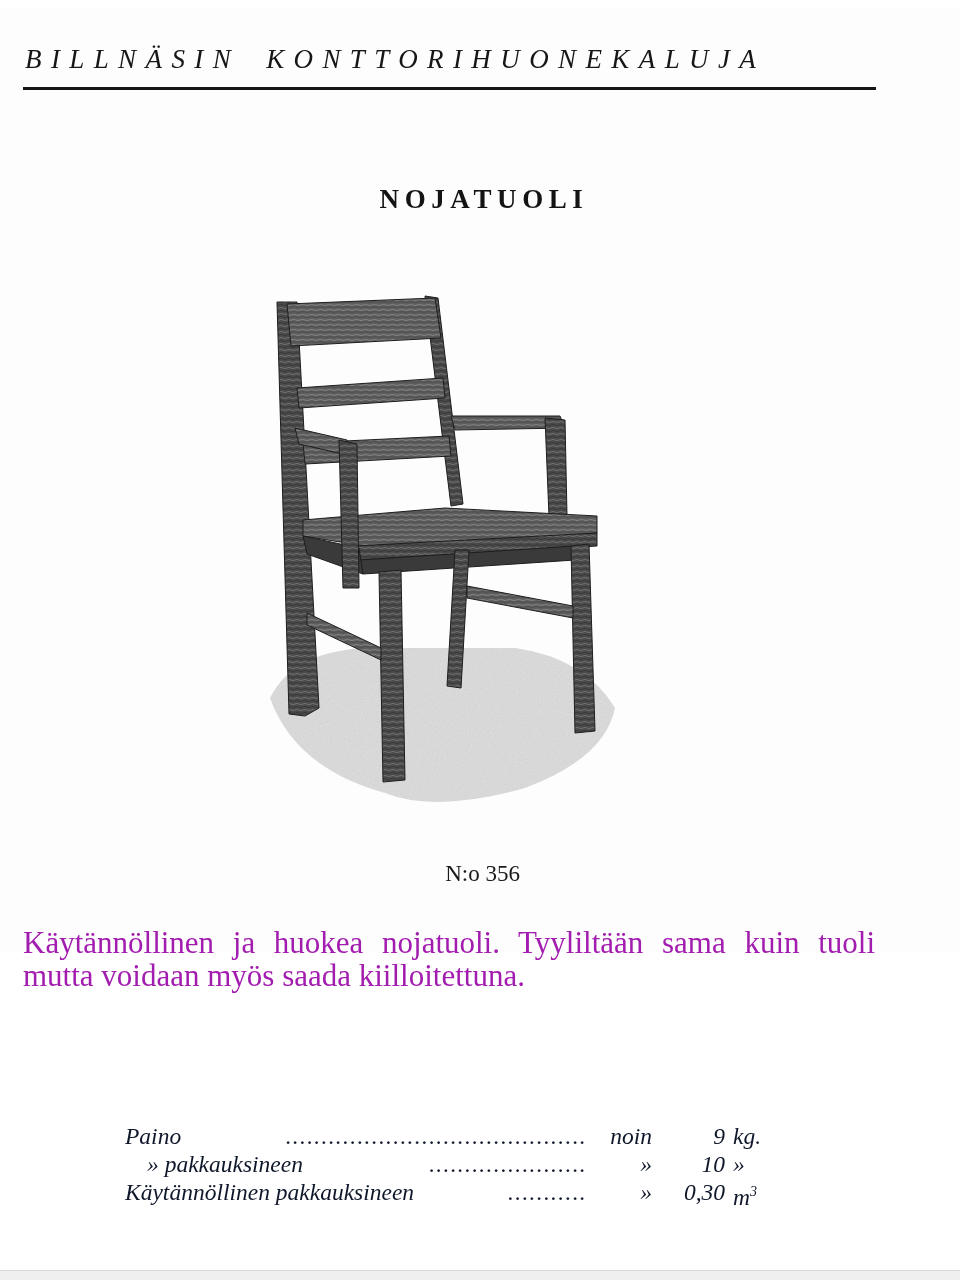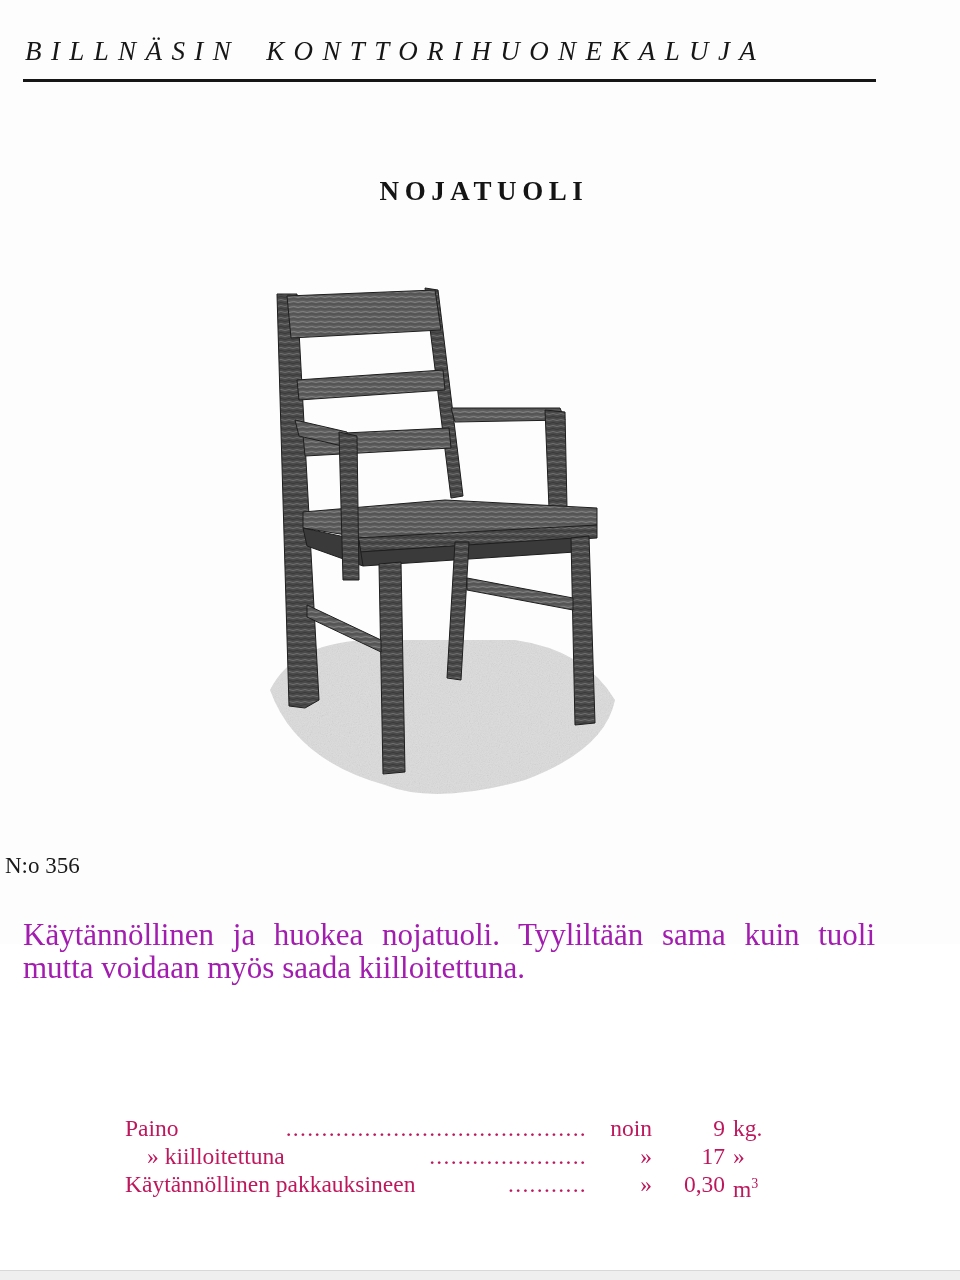--- a/index.html
+++ b/index.html
@@ -10,21 +10,21 @@
       background: #ffffff;
       overflow: hidden;
     }
     body {
       position: relative;
       font-family: "DejaVu Serif", "Liberation Serif", serif;
       color: #111111;
     }
     .page {
       position: absolute;
-      left: 0; top: 0;
+      left: 0; top: 8px;
       width: 960px;
       height: 944px;
       background: #fdfdfd;
     }
     .running-head {
       position: absolute;
       left: 25px;
       top: 36px;
       width: 860px;
       font-family: "Liberation Serif", "DejaVu Serif", serif;
@@ -63,21 +63,21 @@
       top: 280px;
       width: 380px;
       height: 520px;
     }
     .illustration svg { width: 100%; height: 100%; display: block; }
     .model-number {
       position: absolute;
       left: 0;
       width: 960px;
       top: 853px;
-      text-align: left;
+      text-align: center;
       font-family: "Liberation Serif", "DejaVu Serif", serif;
       font-size: 23px;
       padding-left: 5px;
       box-sizing: border-box;
       color: #1a1a1a;
     }
     .description {
       position: absolute;
       left: 23px;
       top: 919px;
@@ -96,21 +96,22 @@
     }
     .description .line.last { text-align-last: left; }
     .specs {
       position: absolute;
       left: 125px;
       top: 1114px;
       width: 650px;
       font-family: "Liberation Serif", "DejaVu Serif", serif;
       font-size: 23.5px;
       line-height: 28px;
-      color: #be185d;
+      color: #0f172a;
+      font-style: italic;
     }
     .spec-row {
       position: relative;
       height: 28px;
       white-space: nowrap;
     }
     .spec-label {
       position: absolute;
       left: 0;
       top: 0;
@@ -233,24 +234,24 @@
 
   <div class="specs">
     <div class="spec-row">
       <span class="spec-label">Paino</span>
       <span class="spec-dots" style="left:66px;">..........................................</span>
       <span class="spec-qualifier">noin</span>
       <span class="spec-value">9</span>
       <span class="spec-unit">kg.</span>
     </div>
     <div class="spec-row">
-      <span class="spec-label indent">» kiilloitettuna</span>
+      <span class="spec-label indent">» pakkauksineen</span>
       <span class="spec-dots" style="left:256px;">......................</span>
       <span class="spec-qualifier">»</span>
-      <span class="spec-value">17</span>
+      <span class="spec-value">10</span>
       <span class="spec-unit">»</span>
     </div>
     <div class="spec-row">
       <span class="spec-label">Käytännöllinen pakkauksineen</span>
       <span class="spec-dots" style="left:352px;">...........</span>
       <span class="spec-qualifier">»</span>
       <span class="spec-value">0,30</span>
       <span class="spec-unit"><span>m</span><sup>3</sup></span>
     </div>
   </div>

